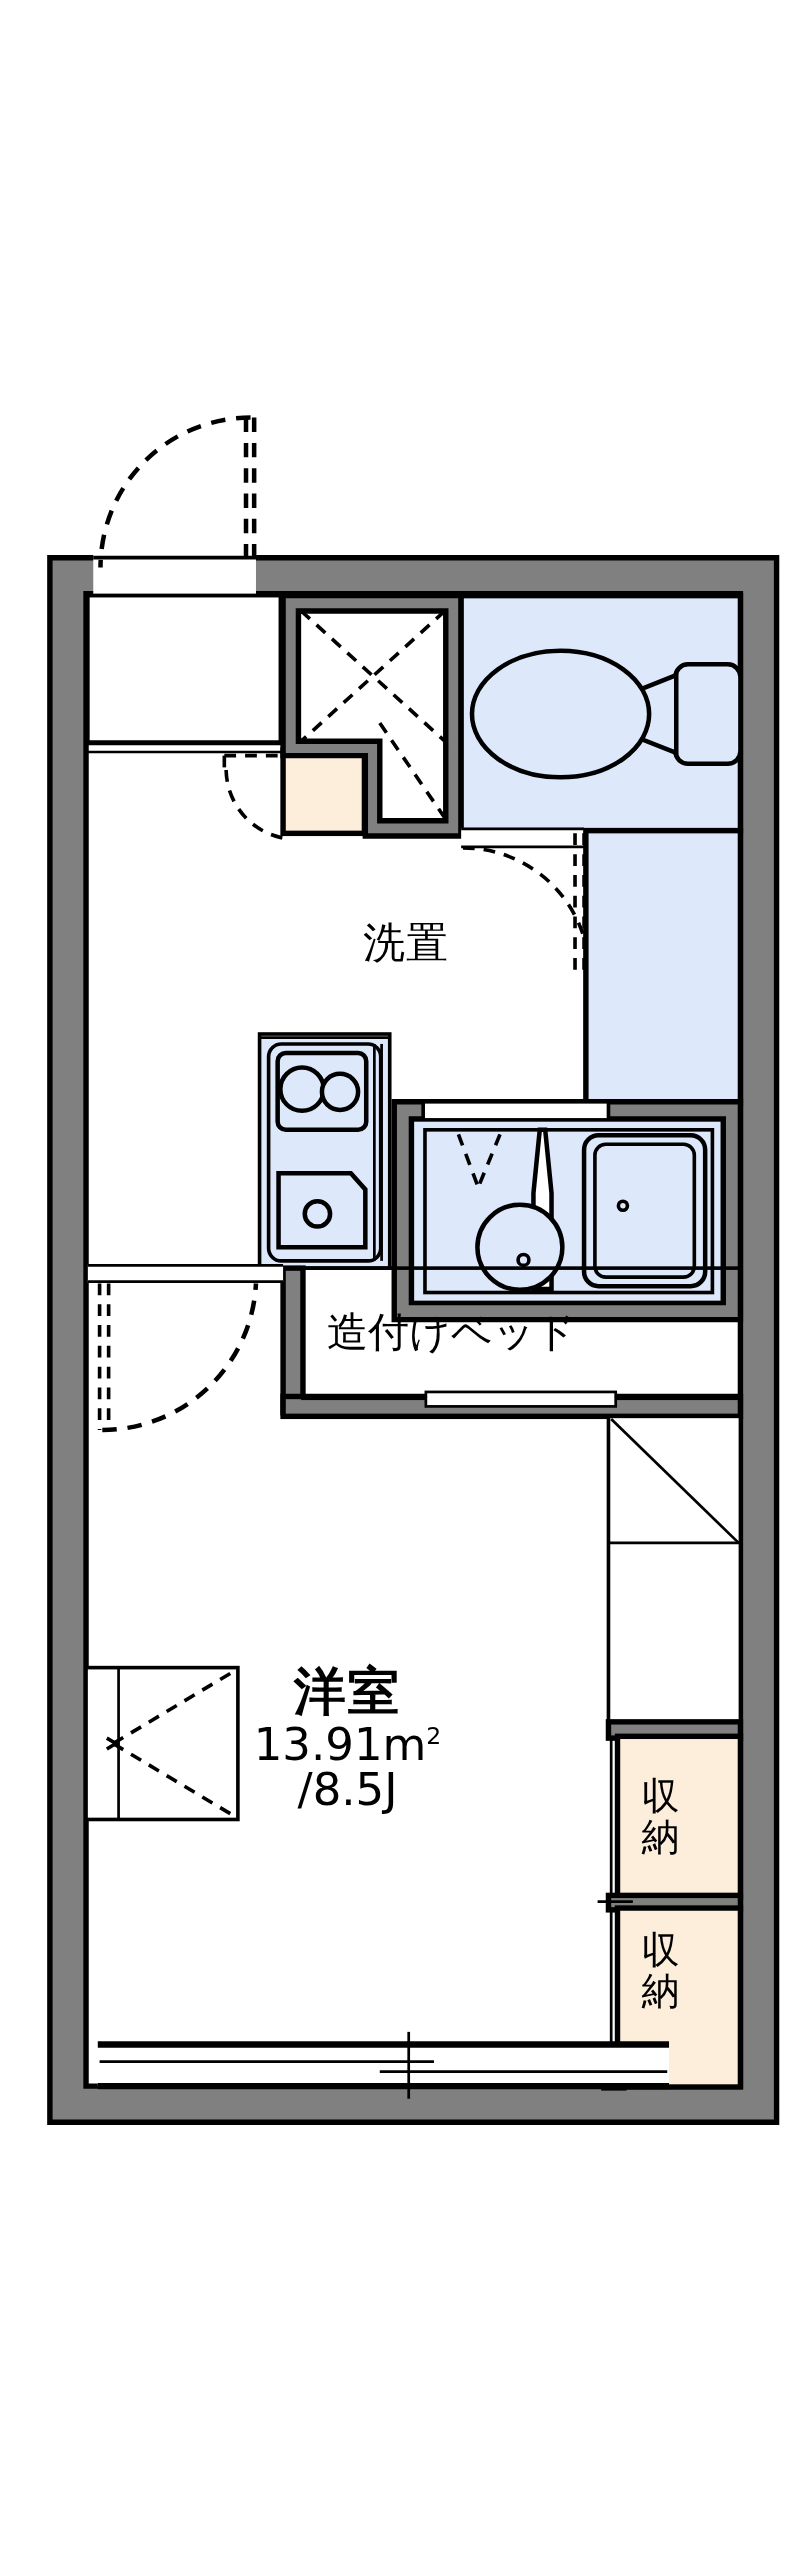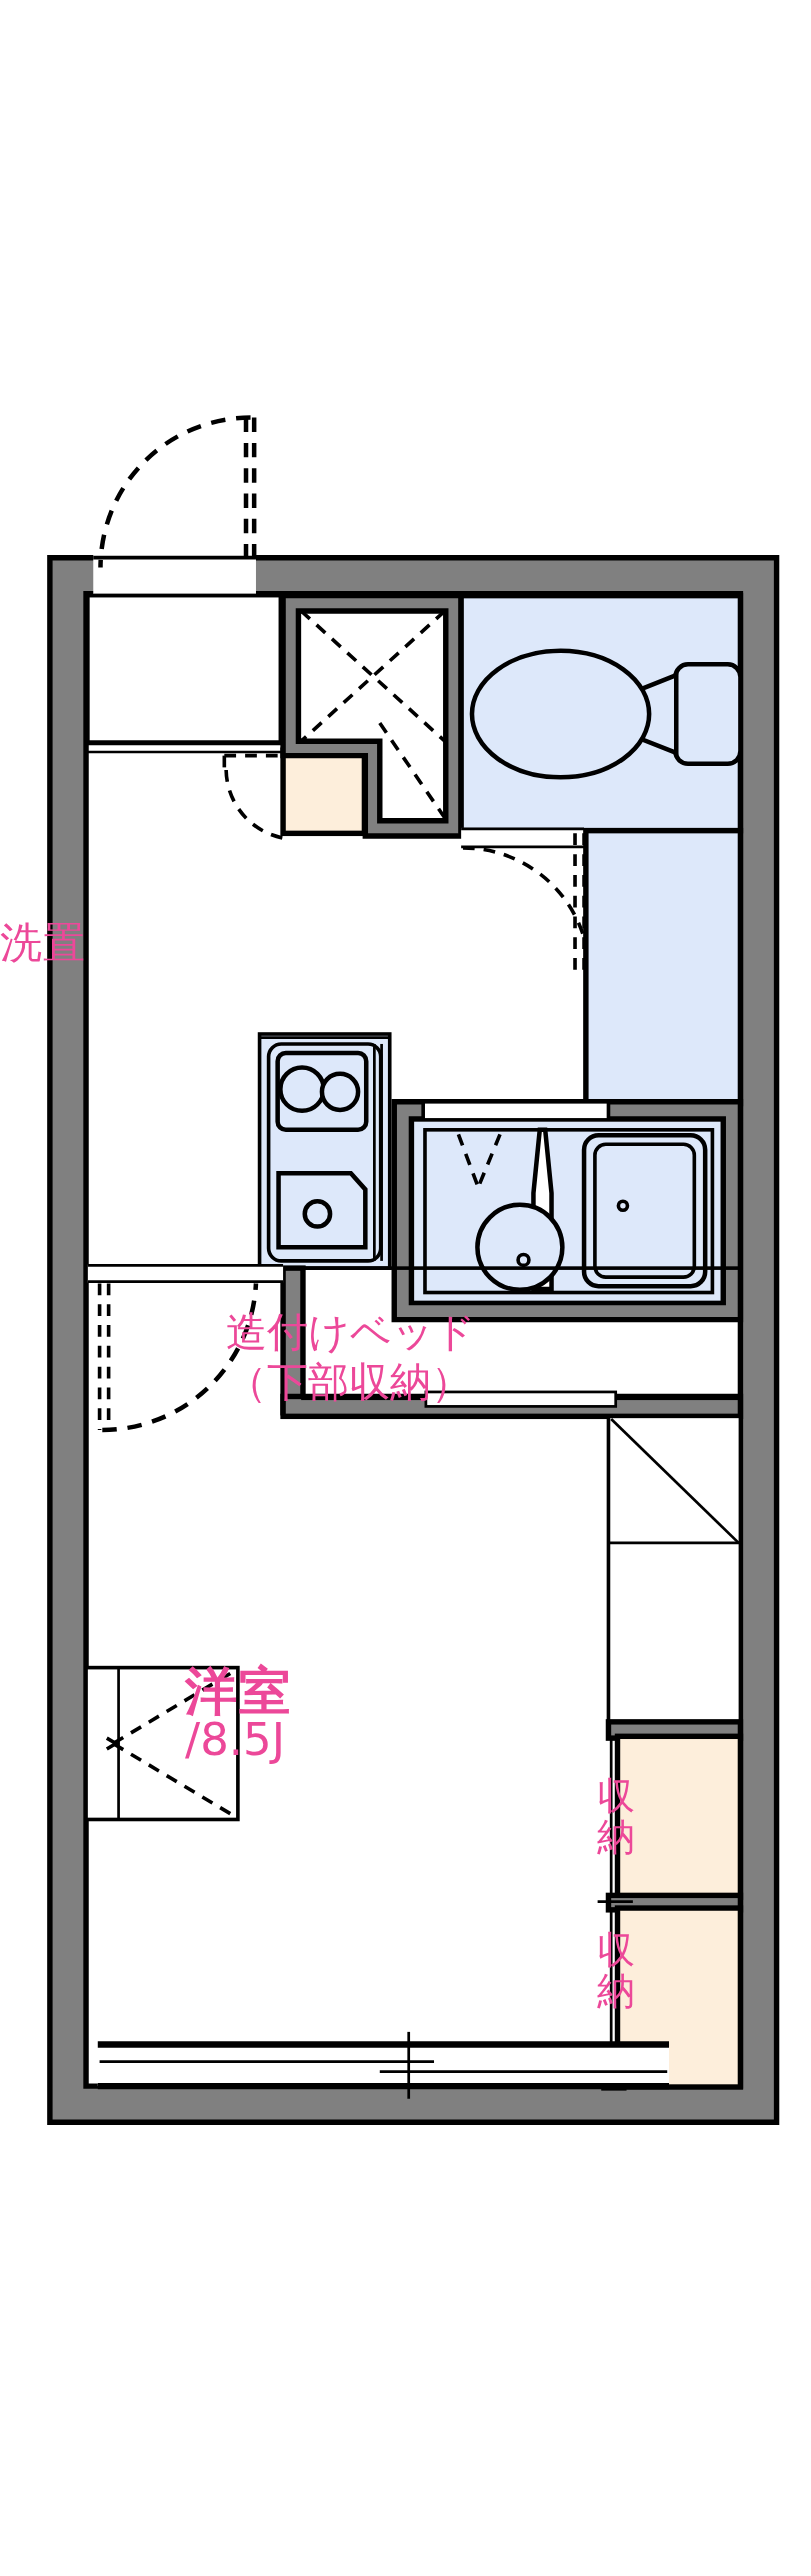--- a/index.html
+++ b/index.html
@@ -1,19 +1,19 @@
 <!DOCTYPE html>
 <html style="font-size:14.5px"><head>
 <meta charset="utf-8">
 <style>
   html,body{margin:0;padding:0;background:#ffffff;}
   body{width:812px;height:2576px;font-family:"Liberation Sans","DejaVu Sans",sans-serif;}
   #stage{position:relative;width:812px;height:2576px;overflow:hidden;background:#fff;}
   #plan{position:absolute;left:0;top:0;width:812px;height:2576px;}
-  .lbl{position:absolute;color:#ec4899;white-space:nowrap;line-height:1.08;text-align:left;}
+  .lbl{position:absolute;color:#000000;white-space:nowrap;line-height:1.08;text-align:center;}
   .lbl.j{font-family:"DejaVu Sans","Liberation Sans",sans-serif;font-weight:400;}
   #t-senchi{left:0;top:920px;width:812px;font-size:42px;letter-spacing:0.9px;}
   #t-bed{left:226px;top:1310px;width:452px;font-size:41px;letter-spacing:0px;}
   #t-bed .l2{display:block;margin-top:5.4px;}
   #t-youshitsu{left:185px;top:1663px;width:325px;}
   #t-youshitsu .nm{display:block;font-size:52px;letter-spacing:1.8px;font-weight:bold;}
   #t-youshitsu .a1{display:block;font-size:45px;margin-top:1.8px;}
   #t-youshitsu .a1 sup{font-size:23.5px;vertical-align:super;}
   #t-youshitsu .a2{display:block;font-size:45px;margin-top:-3.6px;}
   #t-sto1{left:597px;top:1776px;width:127px;font-size:38px;}
@@ -233,25 +233,25 @@
       <line class="thin3" x1="420" y1="2292" x2="738" y2="2292"></line>
       <line class="thin3" x1="452" y1="2248" x2="452" y2="2322"></line>
     </g>
 
   </svg>
 
   <div class="lbl j" id="t-senchi">洗置</div>
 
   <div class="lbl j" id="t-bed">
     <span>造付けベッド</span>
-    <span class="l2">（下部収納）</span>
   </div>
 
   <div class="lbl j" id="t-youshitsu">
     <span class="nm">洋室</span>
+    <span class="a1"><span>13.91m</span><sup>2</sup></span>
     <span class="a2">/8.5J</span>
   </div>
 
   <div class="lbl j" id="t-sto1">
     <span>収</span>
     <span>納</span>
   </div>
 
   <div class="lbl j" id="t-sto2">
     <span>収</span>

